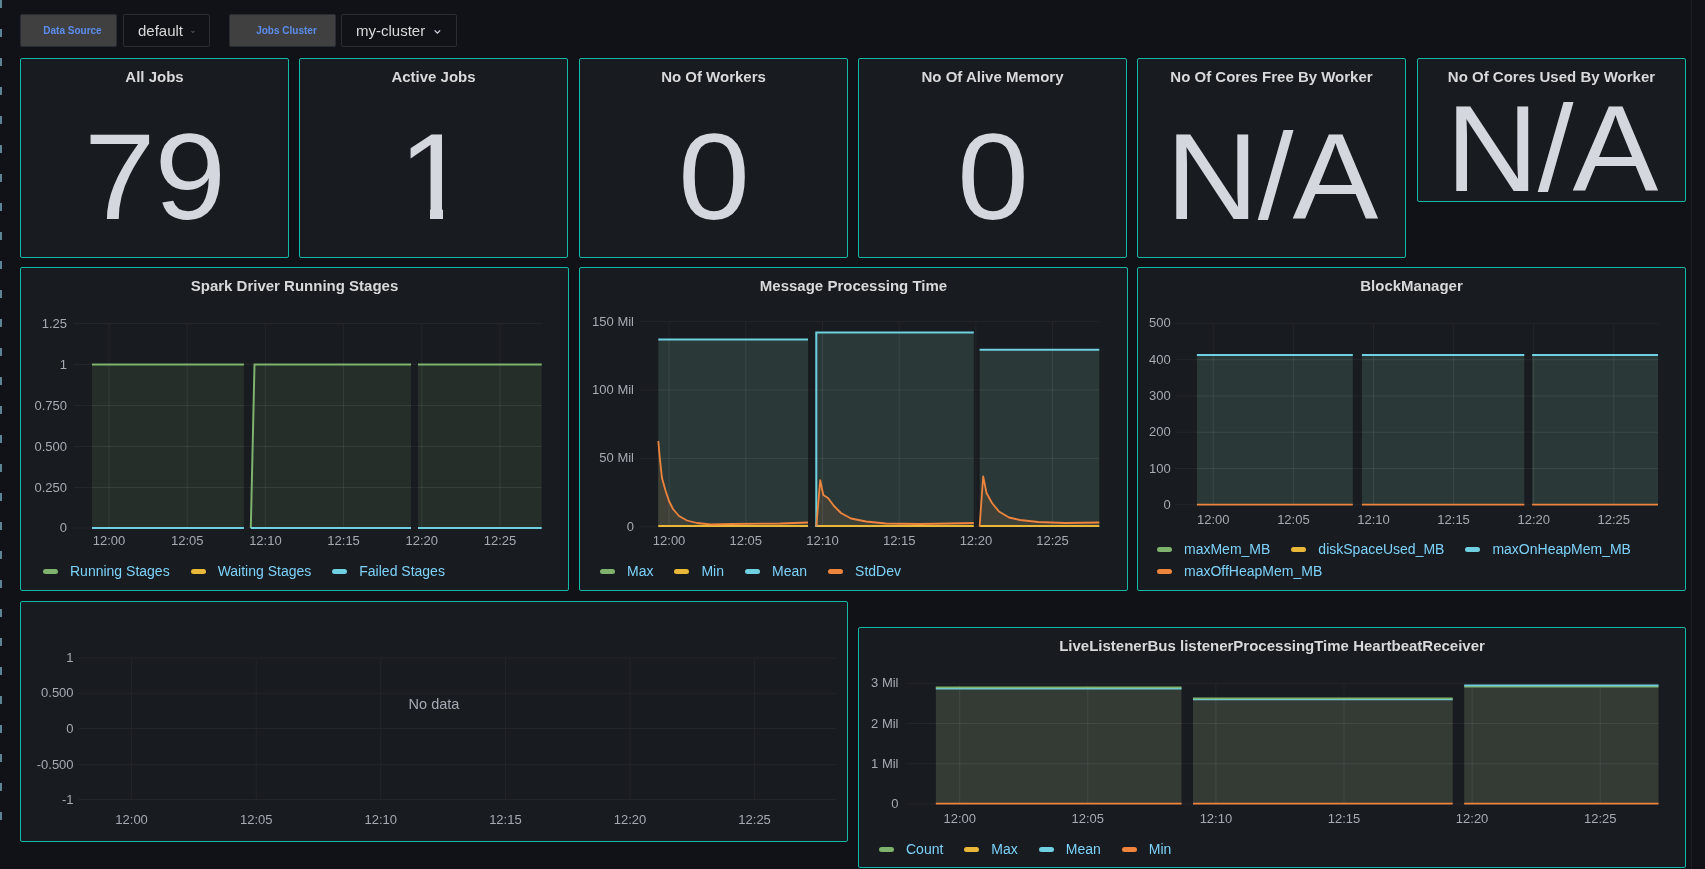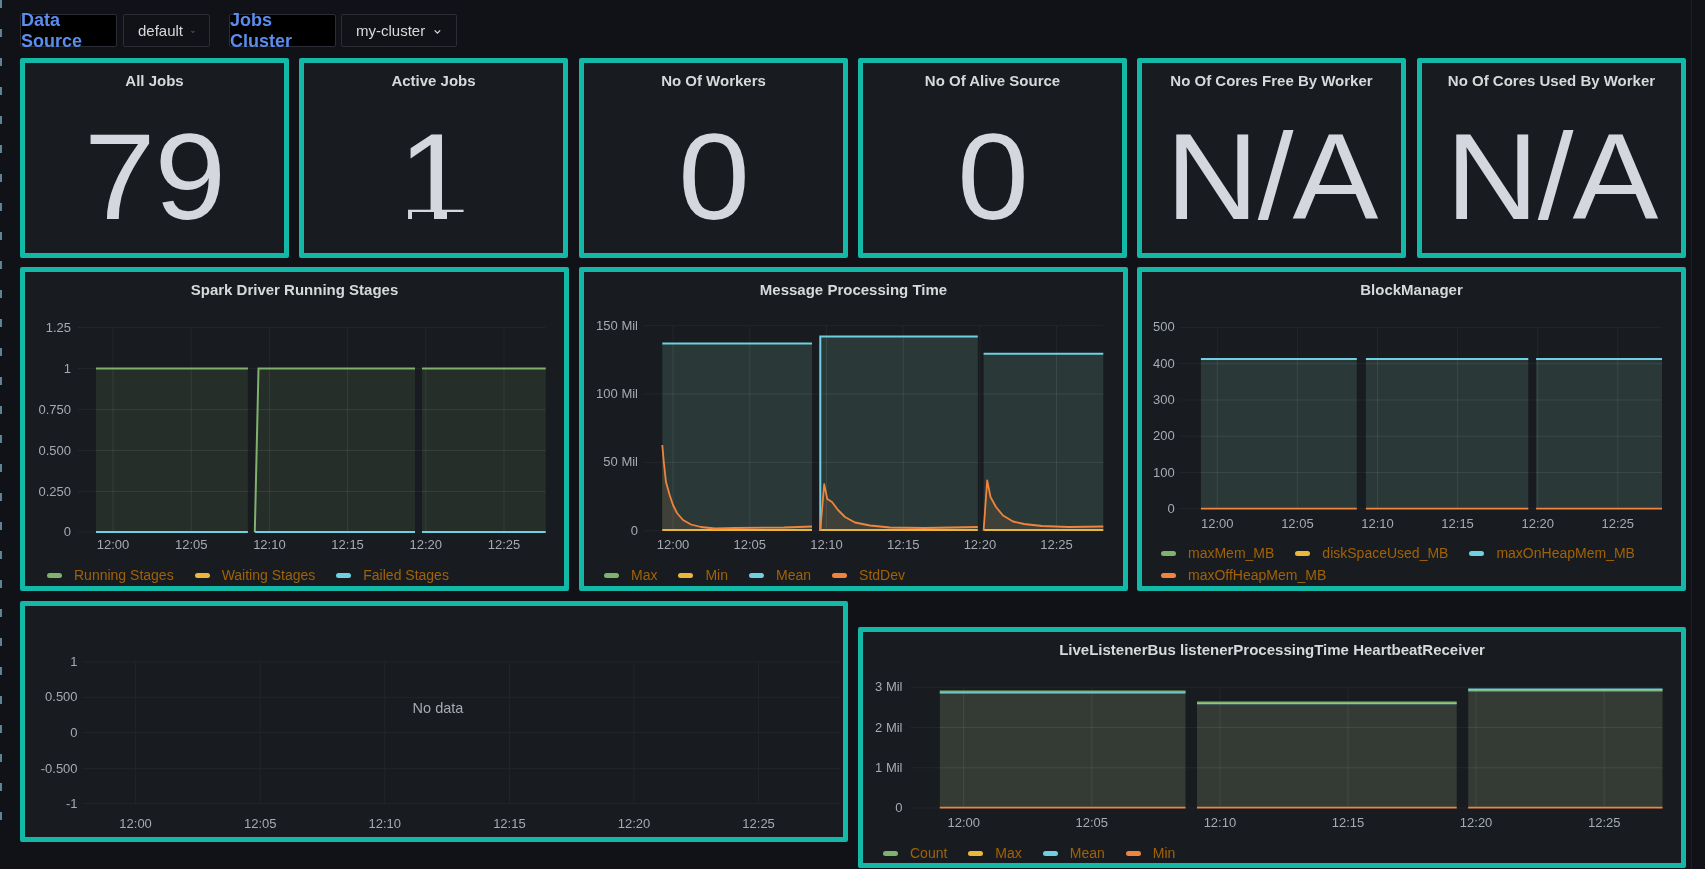--- a/index.html
+++ b/index.html
@@ -1,34 +1,34 @@
 <!DOCTYPE html>
 <html><head><meta charset="utf-8">
 <style>
   * { margin:0; padding:0; box-sizing:border-box; }
   html,body { width:1705px; height:869px; background:#111217; overflow:hidden;
     font-family:"Liberation Sans", sans-serif; }
-  .panel { position:absolute; background:#181b1f; border:5px solid #14b8a6; border-radius:2px; }
+  .panel { position:absolute; background:#181b1f; border:1px solid #14b8a6; border-radius:2px; }
   .ptitle { position:absolute; top:9px; left:0; right:0; text-align:center;
     font-size:15px; font-weight:700; color:#d8d9da; letter-spacing:0; }
   .statval { position:absolute; left:0; right:0; top:37px; bottom:0;
     display:flex; align-items:center; justify-content:center;
     font-size:122px; letter-spacing:-1px; color:#d5d7de; font-weight:400; transform:scaleX(1.055); }
   .leftstrip { position:absolute; left:0; top:0; width:2px; height:832px;
     background:repeating-linear-gradient(to bottom,#5d8494 0 8px,#111217 8px 29px); }
   .rightline { position:absolute; left:1691px; top:0; width:1px; height:869px; background:#1d1f24; }
-  .vlabel { position:absolute; top:14px; height:33px; background:#000000;
+  .vlabel { position:absolute; top:14px; height:33px; background:#404040;
     border:1px solid #2a2d33; border-radius:2px; display:flex; align-items:center;
-    justify-content:center; color:#5b8dee; font-size:18px; font-weight:700; }
+    justify-content:center; color:#5b8dee; font-size:10px; font-weight:700;padding-left:8px; }
   .vdrop { position:absolute; top:14px; height:33px; background:#111217;
     border:1px solid #2a2d33; border-radius:2px; display:flex; align-items:center;
     color:#d8d9da; font-size:15px; padding:0 14px; white-space:nowrap; }
   .chev { margin-left:8px; margin-top:3px; }
   .legend { position:absolute; display:flex; align-items:center; height:18px;
-    font-size:14px; color:#a16207; }
+    font-size:14px; color:#7dd3fc; }
   .litem { display:flex; align-items:center; margin-right:21px; white-space:nowrap; }
   .sw { width:15px; height:5px; border-radius:2.5px; margin-right:12px; display:inline-block; }
   svg { position:absolute; left:0; top:0; }
   svg text { font-family:"Liberation Sans", sans-serif; fill:#a6aab3; }
 </style></head>
 <body>
 <div class="leftstrip"></div>
 <div class="rightline"></div>
 <div class="vlabel" style="left:20px;width:97px;">Data Source</div>
 <div class="vdrop" style="left:123px;width:87px;">default<svg class="chev" width="14" height="14" viewBox="0 0 14 14" style="position:static">
@@ -46,28 +46,28 @@
   <div class="ptitle">Active Jobs</div>
     <div class="statval">1</div>
     <div style="position:absolute;left:108px;top:149px;width:22px;height:12px;background:#181b1f"></div>
     <div style="position:absolute;left:143px;top:149px;width:21px;height:12px;background:#181b1f"></div>
   </div>
 <div class="panel" style="left:579px;top:58px;width:269px;height:200px;">
   <div class="ptitle">No Of Workers</div>
     <div class="statval">0</div>
   </div>
 <div class="panel" style="left:858px;top:58px;width:269px;height:200px;">
-  <div class="ptitle">No Of Alive Source</div>
+  <div class="ptitle">No Of Alive Memory</div>
     <div class="statval">0</div>
   </div>
 <div class="panel" style="left:1137px;top:58px;width:269px;height:200px;">
   <div class="ptitle">No Of Cores Free By Worker</div>
     <div class="statval">N/A</div>
   </div>
-<div class="panel" style="left:1417px;top:58px;width:269px;height:200px;">
+<div class="panel" style="left:1417px;top:58px;width:269px;height:144px;">
   <div class="ptitle">No Of Cores Used By Worker</div>
     <div class="statval">N/A</div>
   </div>
 <div class="panel" style="left:20px;top:267px;width:549px;height:324px;padding-left:35px;">
   <div class="ptitle">Spark Driver Running Stages</div>
   <svg width="547" height="322" viewBox="0 0 547 322">
       <defs>
         <clipPath id="cA">
           <rect x="71" y="96.5" width="151.9" height="163.5"></rect>
           <polygon points="229.8,260 233.5,96.5 390,96.5 390,260"></polygon>

